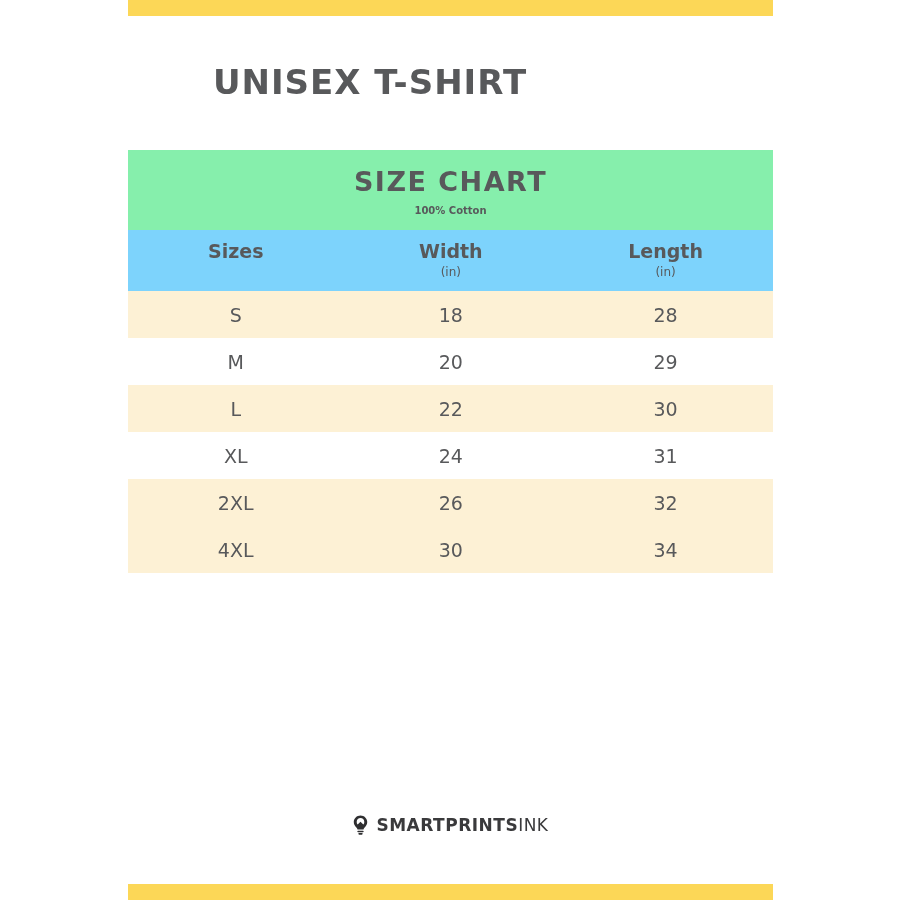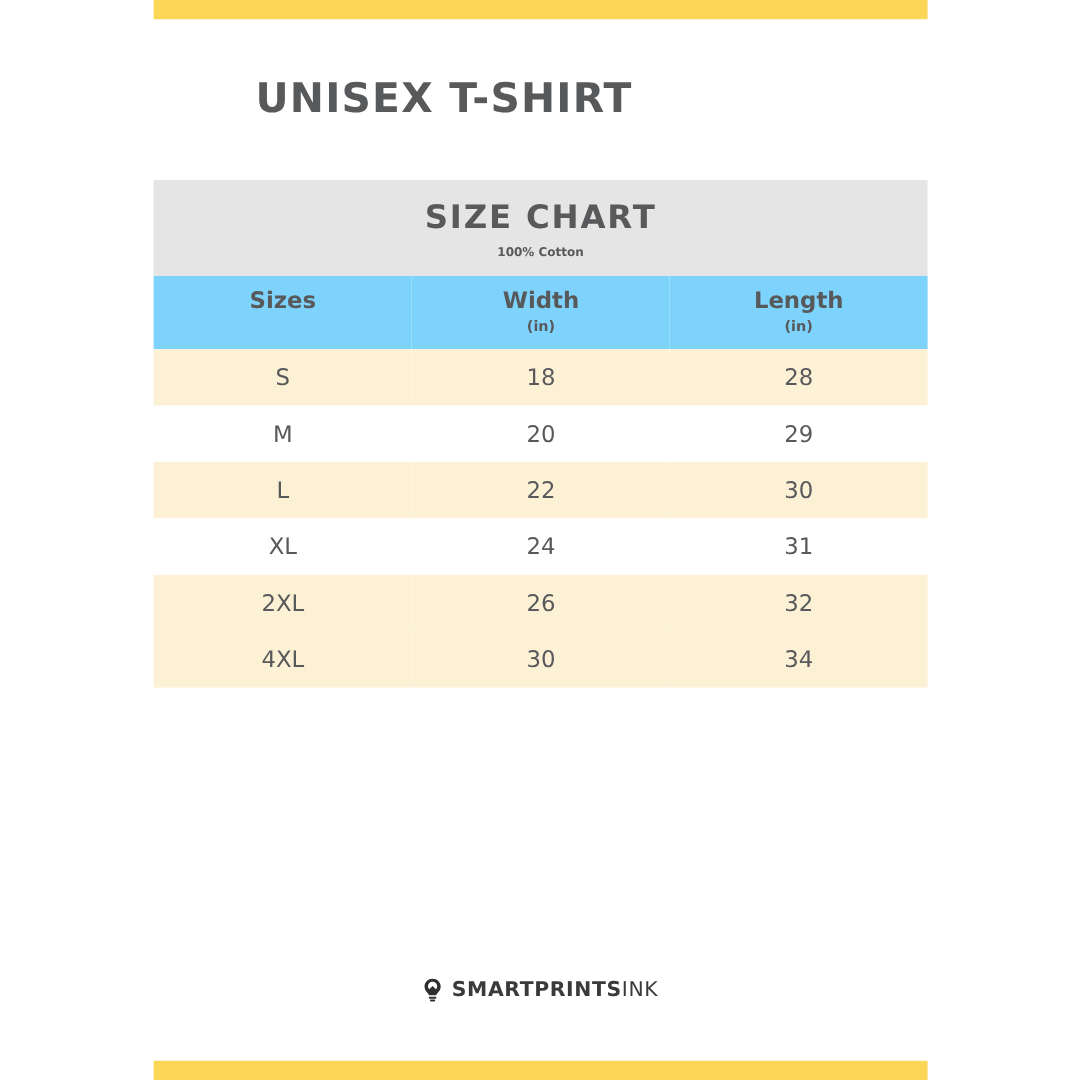--- a/index.html
+++ b/index.html
@@ -43,21 +43,21 @@
   }
 
   .chart-wrap {
     position: absolute;
     top: 150px;
     left: 128px;
     width: 645px;
   }
 
   .header-block {
-    background: #e5e5e5;
+    background: #86efac;
     padding: 16px 0 14px 0;
     text-align: center;
   }
   .header-title {
     font-size: 27px;
     font-weight: bold;
     letter-spacing: 1.5px;
     color: #58595b;
   }
   .header-sub {
@@ -81,21 +81,21 @@
     color: #58595b;
     font-size: 19px;
     font-weight: bold;
     text-align: center;
     padding: 10px 0 12px 0;
     vertical-align: top;
   }
   .unit {
     display: block;
     font-size: 12px;
-    font-weight: bold;
+    font-weight: normal;
     margin-top: 3px;
     color: #58595b;
   }
 
   table.size-table tbody td {
     text-align: center;
     font-size: 19px;
     color: #58595b;
     height: 47px;
     padding: 0;

